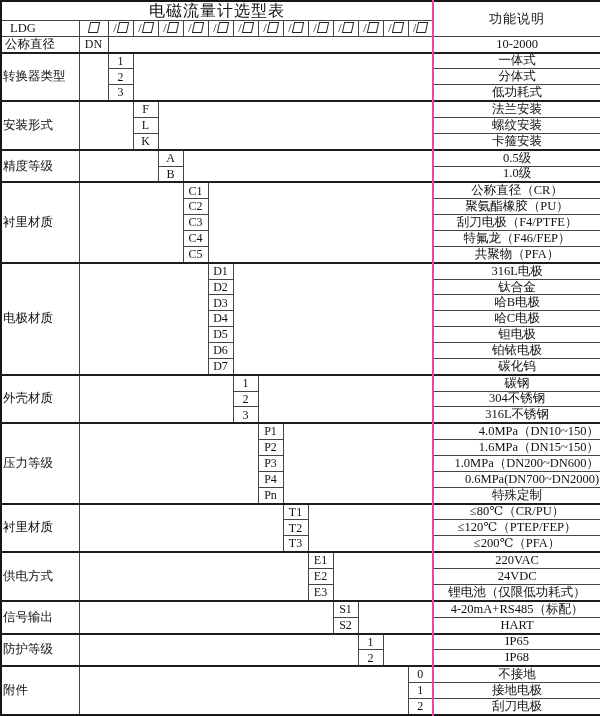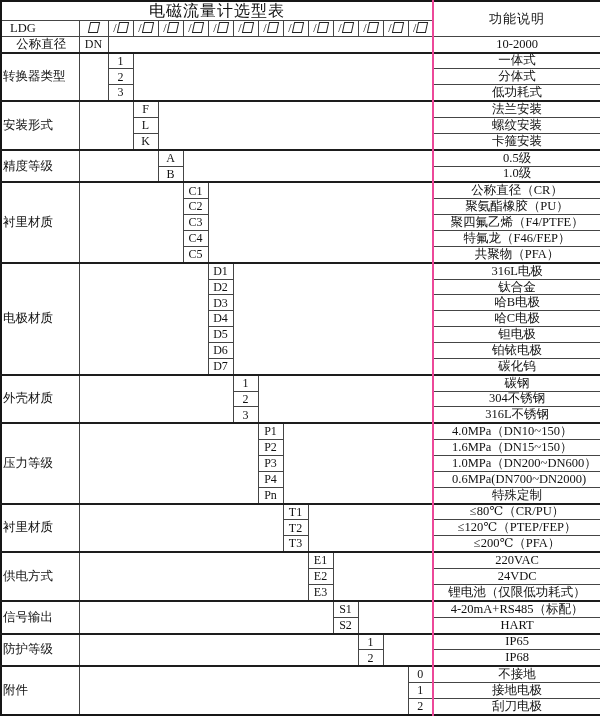--- a/index.html
+++ b/index.html
@@ -18,22 +18,22 @@
     overflow:hidden;
     line-height:1.05;
     height:14px;
   }
   .title-cell{font-size:16px;letter-spacing:1px;}
   .fn-col{border-left:2px solid #ec4899;}
   .fn-head{font-size:13px;letter-spacing:1px;}
   .gs{border-top:2px solid #1d1d1d;}
   .cat{text-align:left;}
   .lp{text-align:left;padding-left:8px;}
-  .lp2{text-align:center;padding-left:3px;}
-  .left{text-align:left;padding-left:18px;}
+  .lp2{text-align:left;padding-left:3px;}
+  .left{text-align:right;padding-left:8px;}
   .code{font-size:12px;}
   .sq{
     display:inline-block;width:8px;height:9px;
     border:1px solid #222;background:#fff;
     transform:skewX(-12deg);
     vertical-align:-1px;margin-left:1px;
   }
 </style>
 </head>
 <body>
@@ -132,21 +132,21 @@
         <td class="code gs">C1</td>
         <td class="gs" colspan="9" rowspan="5"></td>
         <td class="fn-col  gs">公称直径（CR）</td>
       </tr>
       <tr>
         <td class="code">C2</td>
         <td class="fn-col">聚氨酯橡胶（PU）</td>
       </tr>
       <tr>
         <td class="code">C3</td>
-        <td class="fn-col">聚四氟乙烯（F4/PTFE）</td>
+        <td class="fn-col">刮刀电极（F4/PTFE）</td>
       </tr>
       <tr>
         <td class="code">C4</td>
         <td class="fn-col">特氟龙（F46/FEP）</td>
       </tr>
       <tr>
         <td class="code">C5</td>
         <td class="fn-col">共聚物（PFA）</td>
       </tr>
       <tr>

